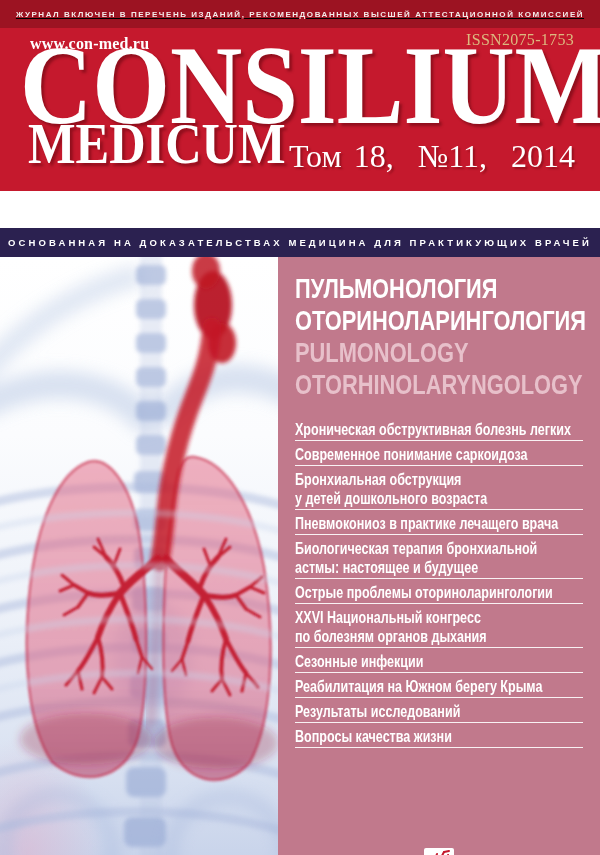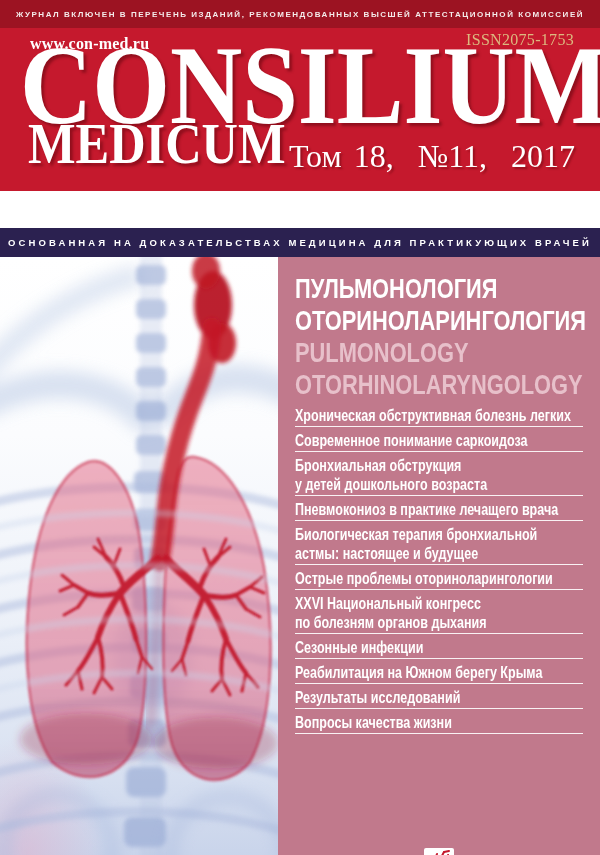--- a/index.html
+++ b/index.html
@@ -10,21 +10,21 @@
     --issn-gold:#dcb97f;
     --accent-red:#c5192d;
   }
   *{margin:0;padding:0;box-sizing:border-box;}
   html,body{width:600px;height:855px;overflow:hidden;background:#fff;
     font-family:"Liberation Sans",sans-serif;}
   .cover{width:600px;height:855px;position:relative;display:flex;flex-direction:column;}
 
   
   .topbar{height:28px;background:var(--top-bar-bg);display:flex;align-items:center;
-    justify-content:center;flex:0 0 auto;}
+    justify-content:center;flex:0 0 auto;text-decoration:underline;}
   .topbar span{color:#f4ebea;font-size:8px;font-weight:bold;letter-spacing:1.55px;
     white-space:nowrap;}
 
   
   .masthead{height:163px;background:var(--masthead-bg);position:relative;flex:0 0 auto;padding-left:7px;}
   .site{position:absolute;left:30px;top:7px;color:#fff;
     font-family:"Liberation Serif",serif;font-weight:bold;font-size:16px;
     text-decoration:none;letter-spacing:.2px;}
   .issn{position:absolute;right:26px;top:3px;color:var(--issn-gold);
     font-family:"Liberation Serif",serif;font-weight:normal;font-size:16px;
@@ -52,21 +52,21 @@
   .artwork{width:278px;height:635px;flex:0 0 auto;position:relative;overflow:hidden;
     background:
       radial-gradient(110px 170px at 10% 94%, rgba(223,178,205,.55), transparent 70%),
       radial-gradient(160px 120px at 50% 2%, rgba(255,255,255,.9), transparent 75%),
       linear-gradient(180deg,#ffffff 0%,#fbfcfe 28%,#eef2f9 55%,#dbe3f2 78%,#c3cfe8 100%);}
   .artwork svg{display:block;}
 
   
   .panel{width:322px;height:635px;flex:0 0 auto;background:var(--panel-bg);
     padding:16px 17px 0 17px;display:flex;flex-direction:column;overflow:hidden;}
-  .section-title{margin-bottom:1px;flex:0 0 auto;}
+  .section-title{margin-bottom:15px;flex:0 0 auto;}
   .section-title .ru, .section-title .en{font-weight:bold;font-size:28px;line-height:32px;
     white-space:nowrap;width:max-content;transform:scaleX(.78);transform-origin:left;}
   .section-title .ru{color:#ffffff;}
   .section-title .en{color:rgba(255,235,240,.62);}
   .toc{list-style:none;flex:0 0 auto;}
   .toc li{border-bottom:1.5px solid rgba(255,255,255,.9);padding:4px 0 1px 0;}
   .toc li span{display:inline-block;width:max-content;white-space:pre-line;
     color:#fff;font-weight:bold;font-size:16.5px;line-height:19px;
     transform:scaleX(.76);transform-origin:left;}
   .logo{margin:auto auto 16px auto;display:flex;flex-direction:column;align-items:center;}
@@ -79,21 +79,21 @@
 
   <header class="topbar">
     <span>ЖУРНАЛ ВКЛЮЧЕН В ПЕРЕЧЕНЬ ИЗДАНИЙ, РЕКОМЕНДОВАННЫХ ВЫСШЕЙ АТТЕСТАЦИОННОЙ КОМИССИЕЙ</span>
   </header>
 
   <section class="masthead">
     <span class="site">www.con-med.ru</span>
     <span class="issn">ISSN2075-1753</span>
     <h1 class="title1">CONSILIUM</h1>
     <h1 class="title2">MEDICUM</h1>
-    <span class="issue">Том 18,  №11,  2017</span>
+    <span class="issue">Том 18,  №11,  2014</span>
   </section>
 
   <div class="tagline">
     <span>ОСНОВАННАЯ НА ДОКАЗАТЕЛЬСТВАХ МЕДИЦИНА ДЛЯ ПРАКТИКУЮЩИХ ВРАЧЕЙ</span>
   </div>
 
   <main class="body">
 
     <div class="artwork">
       <svg width="278" height="635" viewBox="0 0 278 635" xmlns="http://www.w3.org/2000/svg">

